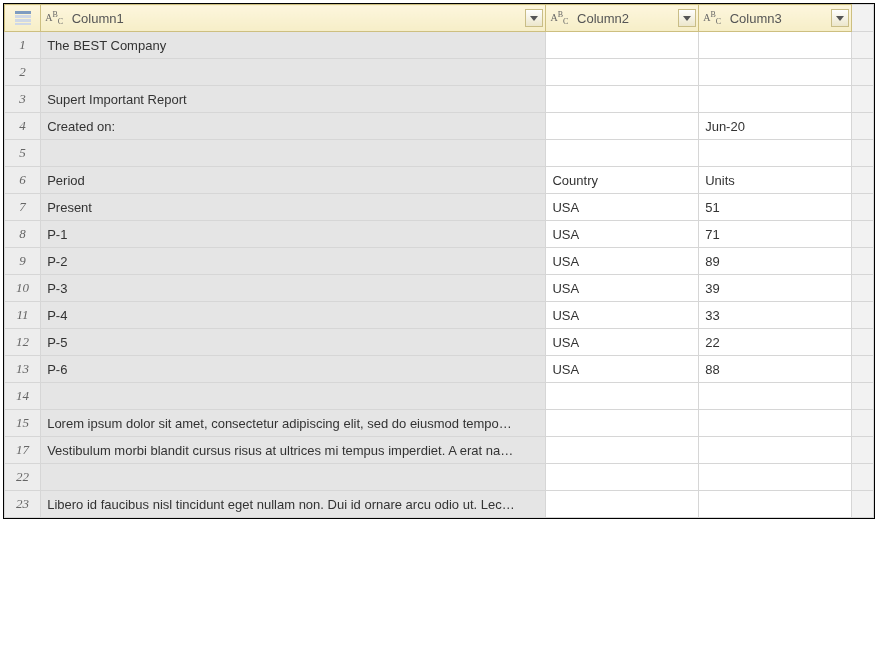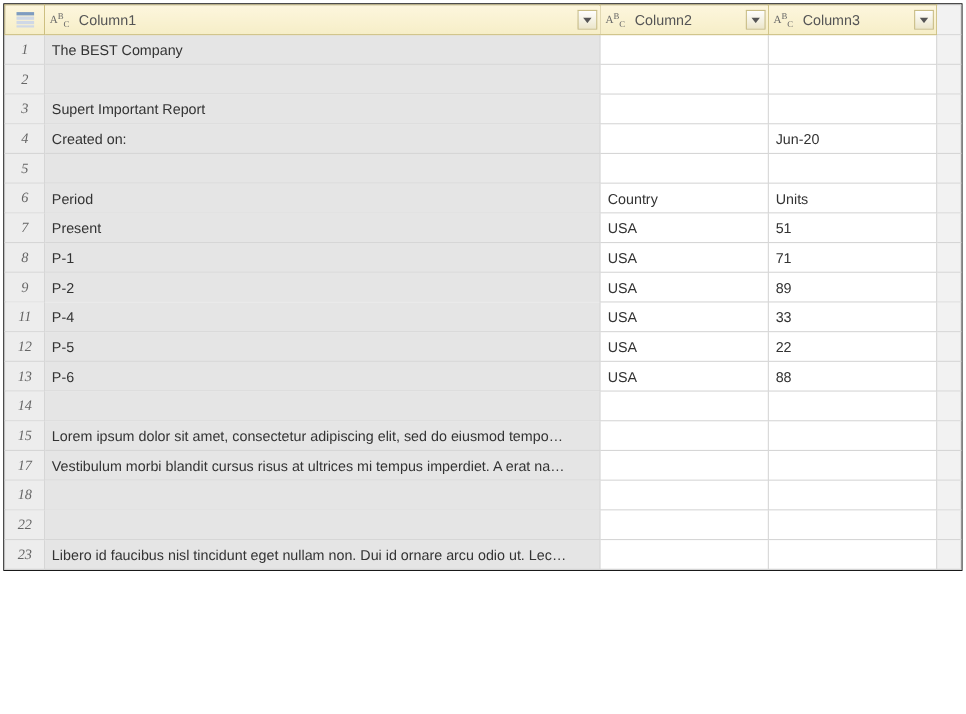--- a/index.html
+++ b/index.html
@@ -228,20 +228,27 @@
           <td class="sgap"></td>
         </tr>
         <tr>
           <td class="rownum">9</td>
           <td class="c1">P-2</td>
           <td class="c2">USA</td>
           <td class="c3">89</td>
           <td class="sgap"></td>
         </tr>
         <tr>
+          <td class="rownum">10</td>
+          <td class="c1">P-3</td>
+          <td class="c2">USA</td>
+          <td class="c3">39</td>
+          <td class="sgap"></td>
+        </tr>
+        <tr>
           <td class="rownum">11</td>
           <td class="c1">P-4</td>
           <td class="c2">USA</td>
           <td class="c3">33</td>
           <td class="sgap"></td>
         </tr>
         <tr>
           <td class="rownum">12</td>
           <td class="c1">P-5</td>
           <td class="c2">USA</td>
@@ -265,27 +272,20 @@
         <tr>
           <td class="rownum">15</td>
           <td class="c1">Lorem ipsum dolor sit amet, consectetur adipiscing elit, sed do eiusmod tempo…</td>
           <td class="c2"></td>
           <td class="c3"></td>
           <td class="sgap"></td>
         </tr>
         <tr>
           <td class="rownum">17</td>
           <td class="c1">Vestibulum morbi blandit cursus risus at ultrices mi tempus imperdiet. A erat na…</td>
-          <td class="c2"></td>
-          <td class="c3"></td>
-          <td class="sgap"></td>
-        </tr>
-        <tr>
-          <td class="rownum">18</td>
-          <td class="c1"></td>
           <td class="c2"></td>
           <td class="c3"></td>
           <td class="sgap"></td>
         </tr>
         <tr>
           <td class="rownum">22</td>
           <td class="c1"></td>
           <td class="c2"></td>
           <td class="c3"></td>
           <td class="sgap"></td>

